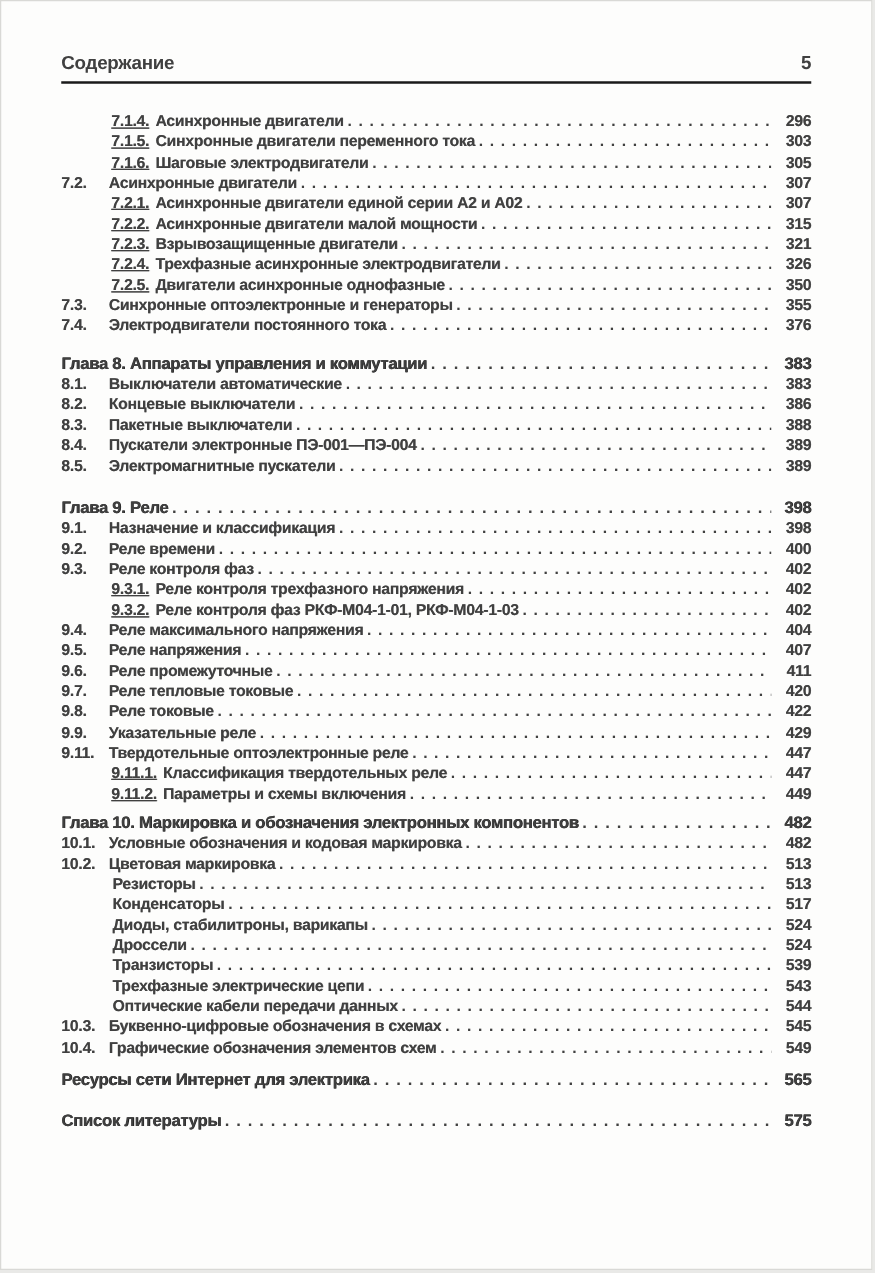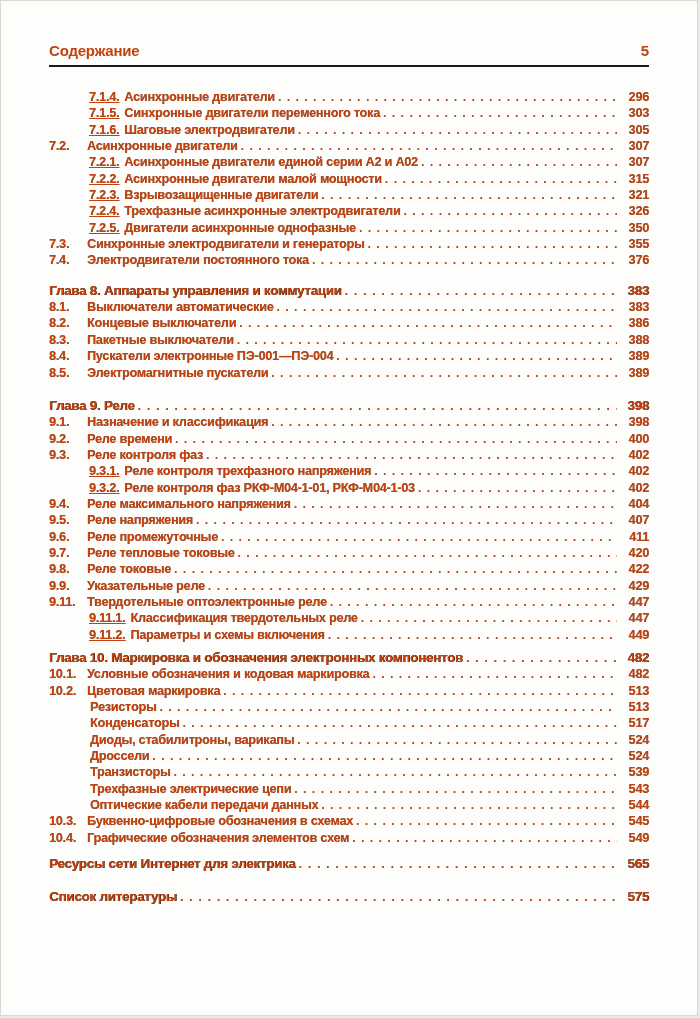--- a/index.html
+++ b/index.html
@@ -8,21 +8,21 @@
     background: #e9e9e7;
     font-family: "Liberation Sans", sans-serif;
     overflow: hidden;
   }
   .page {
     position: relative;
     width: 698px; height: 1016px;
     background: #fdfdfc;
     border: 1px solid #d9d9d6;
     box-sizing: border-box;
-    color: #c2410c;
+    color: #404040;
   }
   
   .runhead {
     position: absolute; left: 48px; right: 48px; top: 41px;
     display: flex; justify-content: space-between; align-items: flex-end;
     border-bottom: 2.2px solid #1a1a1a;
     padding-bottom: 6px;
     font-size: 15px; font-weight: 700; letter-spacing: -0.2px;
   }
   
@@ -125,21 +125,21 @@
     <span class="pg">326</span>
   </div>
         <div class="row lvl2">
     <span class="num">7.2.5.</span>
     <span class="ttl">Двигатели асинхронные однофазные</span>
     <span class="dots"></span>
     <span class="pg">350</span>
   </div>
         <div class="row lvl1">
     <span class="num">7.3.</span>
-    <span class="ttl">Синхронные электродвигатели и генераторы</span>
+    <span class="ttl">Синхронные оптоэлектронные и генераторы</span>
     <span class="dots"></span>
     <span class="pg">355</span>
   </div>
         <div class="row lvl1">
     <span class="num">7.4.</span>
     <span class="ttl">Электродвигатели постоянного тока</span>
     <span class="dots"></span>
     <span class="pg">376</span>
   </div>
       </div>

